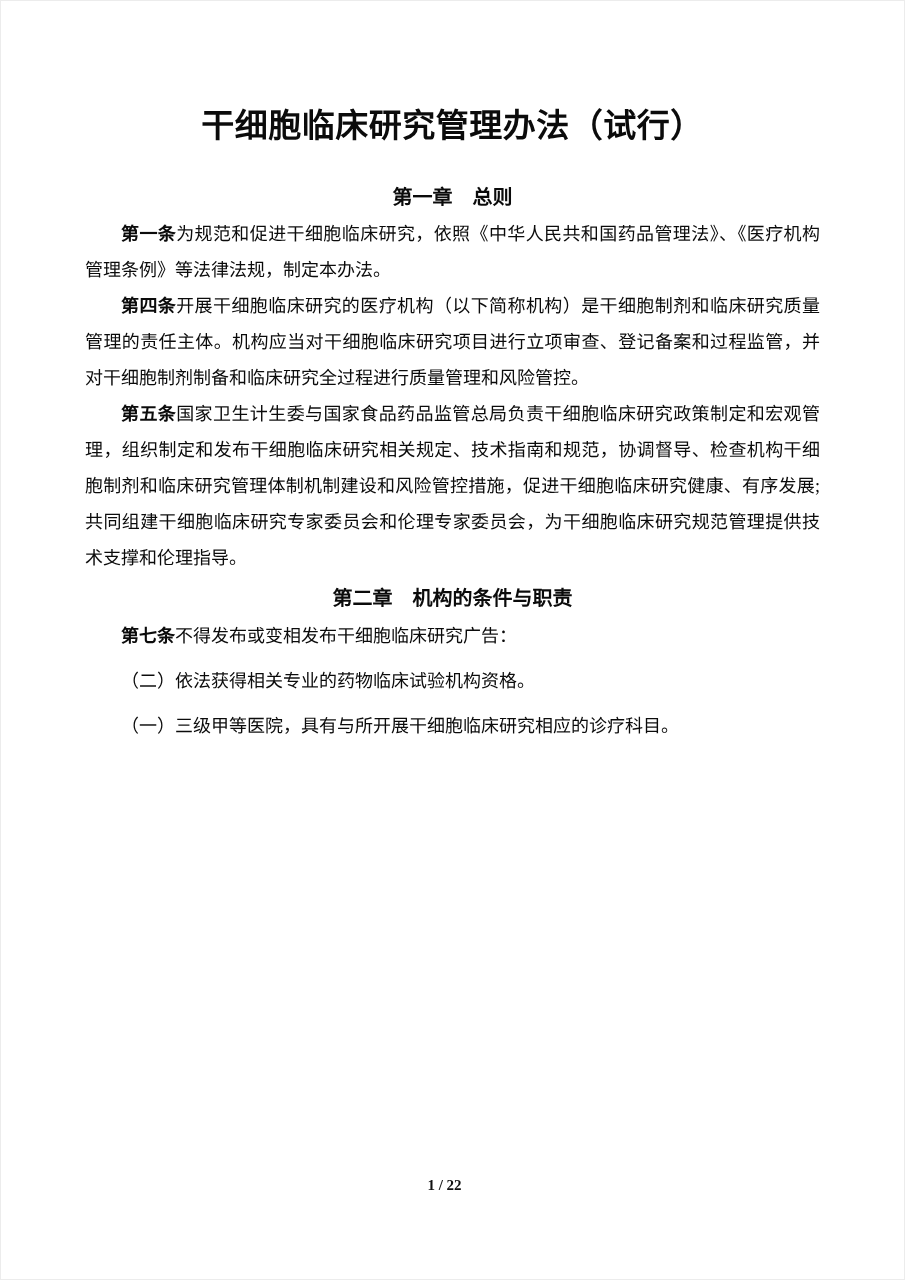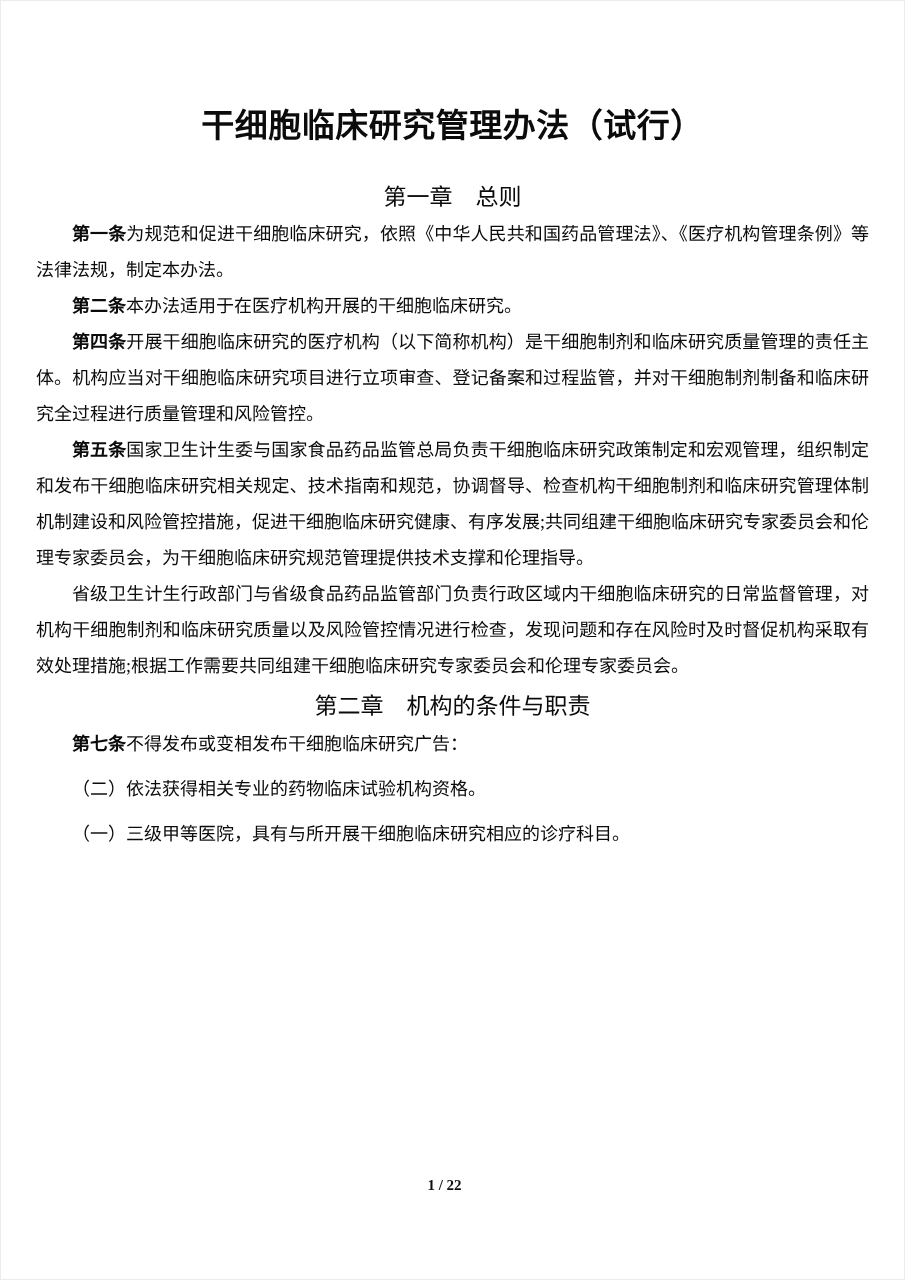--- a/index.html
+++ b/index.html
@@ -5,35 +5,35 @@
   html,body{margin:0;padding:0;background:#ffffff;}
   .page{
     position:relative;
     width:905px;height:1280px;
     background:#ffffff;
     box-shadow: inset 0 0 0 1px #ececec;
     color:#0b0b0b;
     overflow:hidden;
     font-family:"Liberation Serif","DejaVu Serif",serif;
   }
-  .content{padding:0 36px;}
+  .content{padding:0 85px;}
   .doc-title{
     margin:103px 0 0 0;
     text-align:center;
     font-size:33px;
     line-height:46px;
     font-weight:700;
     font-family:"Liberation Sans","DejaVu Sans",sans-serif;
     letter-spacing:0.5px;
   }
   .chapter{
     text-align:center;
-    font-size:23px;
+    font-size:20px;
     line-height:30px;
-    font-weight:400;
+    font-weight:700;
     font-family:"Liberation Sans","DejaVu Sans",sans-serif;
     margin:0;
   }
   .chapter.first{margin:33px 0 4px 0;}
   .chapter.second{margin:7px 0 5px 0;}
   .para{
     margin:0;
     font-size:18px;
     line-height:36px;
     text-align:justify;
@@ -60,29 +60,27 @@
 
 <div class="page">
   <div class="content">
 
     <h1 class="doc-title">干细胞临床研究管理办法（试行）</h1>
 
     <h2 class="chapter first">第一章　总则</h2>
 
     <p class="para"><span class="lead">第一条</span><span>为规范和促进干细胞临床研究，依照《中华人民共和国药品管理法》、《医疗机构管理条例》等法律法规，制定本办法。</span></p>
 
-    <p class="para"><span class="lead">第二条</span><span>本办法适用于在医疗机构开展的干细胞临床研究。</span></p>
 
 
 
     <p class="para"><span class="lead">第四条</span><span>开展干细胞临床研究的医疗机构（以下简称机构）是干细胞制剂和临床研究质量管理的责任主体。机构应当对干细胞临床研究项目进行立项审查、登记备案和过程监管，并对干细胞制剂制备和临床研究全过程进行质量管理和风险管控。</span></p>
 
     <p class="para"><span class="lead">第五条</span><span>国家卫生计生委与国家食品药品监管总局负责干细胞临床研究政策制定和宏观管理，组织制定和发布干细胞临床研究相关规定、技术指南和规范，协调督导、检查机构干细胞制剂和临床研究管理体制机制建设和风险管控措施，促进干细胞临床研究健康、有序发展;共同组建干细胞临床研究专家委员会和伦理专家委员会，为干细胞临床研究规范管理提供技术支撑和伦理指导。</span></p>
 
-    <p class="para"><span>省级卫生计生行政部门与省级食品药品监管部门负责行政区域内干细胞临床研究的日常监督管理，对机构干细胞制剂和临床研究质量以及风险管控情况进行检查，发现问题和存在风险时及时督促机构采取有效处理措施;根据工作需要共同组建干细胞临床研究专家委员会和伦理专家委员会。</span></p>
 
 
     <h2 class="chapter second">第二章　机构的条件与职责</h2>
 
     <p class="para"><span class="lead">第七条</span><span>不得发布或变相发布干细胞临床研究广告：</span></p>
 
     <p class="para list-item"><span>（二）依法获得相关专业的药物临床试验机构资格。</span></p>
 
     <p class="para list-item"><span>（一）三级甲等医院，具有与所开展干细胞临床研究相应的诊疗科目。</span></p>
 

